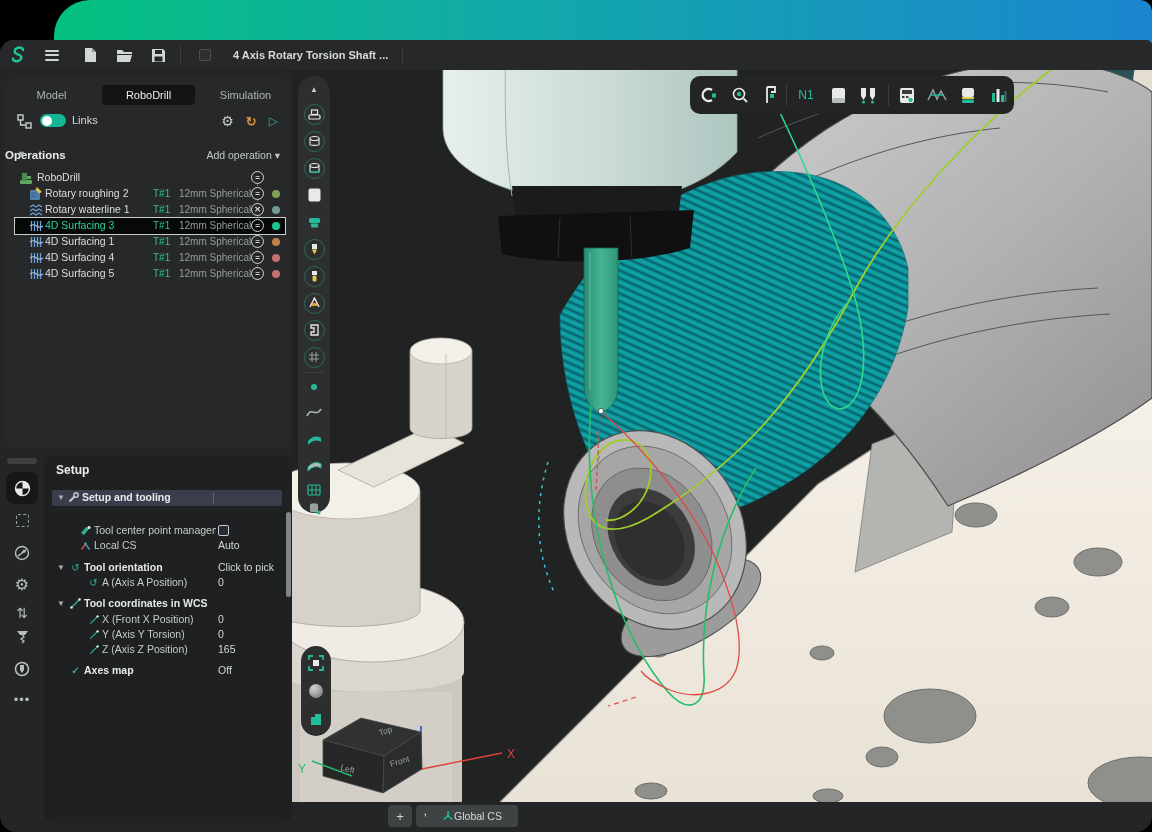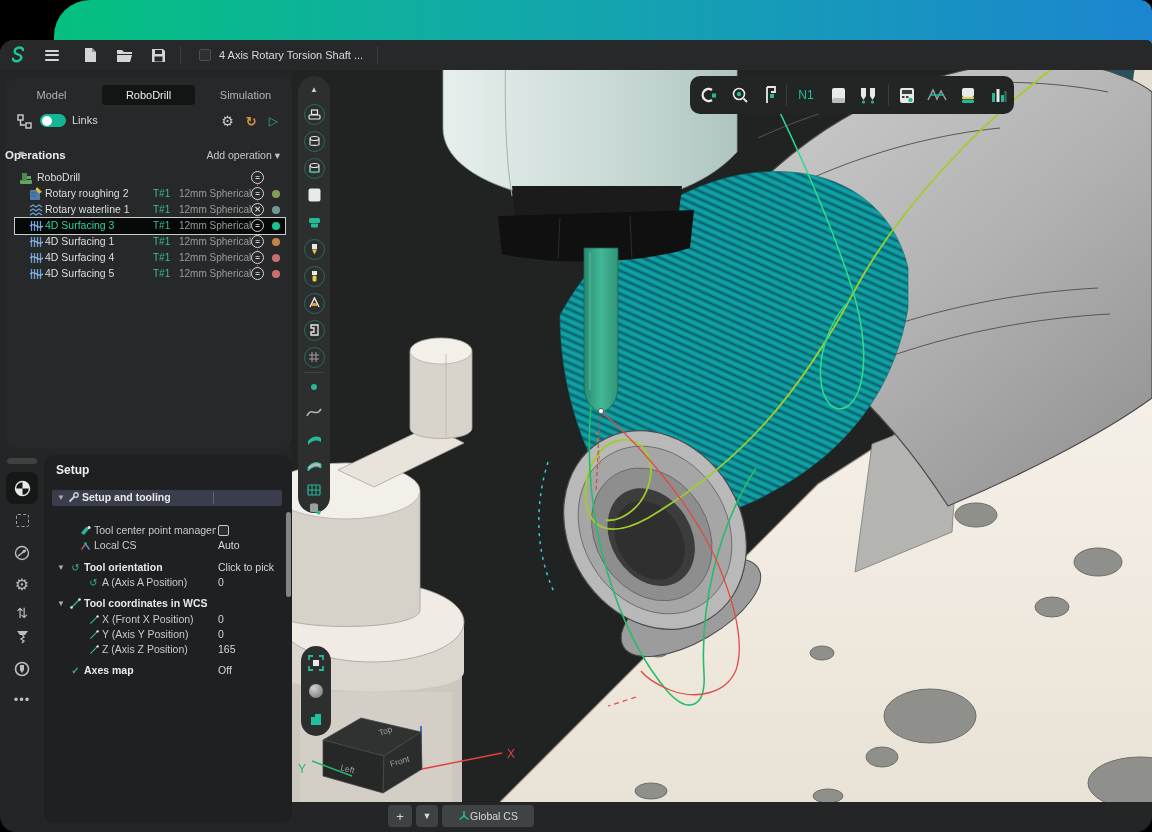--- a/index.html
+++ b/index.html
@@ -5,21 +5,21 @@
 *{box-sizing:border-box;margin:0;padding:0}
 html,body{width:1152px;height:832px}
 body{background:#000;font-family:"Liberation Sans",sans-serif;position:relative;overflow:hidden;-webkit-font-smoothing:antialiased}
 #grad{position:absolute;left:54px;top:0;width:1098px;height:46px;border-radius:36px 12px 0 0;
 background:linear-gradient(90deg,#04c17f 0%,#12aaa8 40%,#1b86cf 100%)}
 #app{position:absolute;left:0;top:40px;width:1152px;height:792px;background:#242526;border-radius:14px 6px 16px 16px;overflow:hidden}
 
 #titlebar{position:absolute;left:0;top:0;width:100%;height:30px;display:flex;align-items:center;background:#272829}
 #titlebar .tbi{display:inline-flex;align-items:center;justify-content:center;width:20px;height:20px}
 .tb-div{width:1px;height:18px;background:#3b3d3d;margin:0 4px}
-#doc-title{font-size:11px;font-weight:normal;color:#d8dbdb;margin-left:8px;white-space:nowrap}
+#doc-title{font-size:11px;font-weight:bold;color:#d8dbdb;margin-left:22px;white-space:nowrap}
 #doc-check{width:12px;height:12px;border:1.5px solid #4d5050;border-radius:2px;background:#2e3030;margin-left:14px}
 .bars{display:block;width:14px}
 .bars i{display:block;height:2px;background:#d3d6d6;border-radius:1px;margin:2.5px 0}
 
 #ops-panel{position:absolute;left:5px;top:38px;width:287px;height:370px;background:#272829;border-radius:10px}
 .tabs{position:absolute;left:0;top:6px;width:100%;height:22px;display:flex;align-items:center;font-size:11px;color:#aeb3b3}
 .tab{flex:1;text-align:center;cursor:default}
 .tab.active{background:#131414;border-radius:4px;color:#ededed;padding:4px 0;margin:0 4px}
 .links-row{position:absolute;left:0;top:36px;width:100%;height:24px;display:flex;align-items:flex-start}
 .toggle{width:26px;height:13px;border-radius:7px;background:#14b795;position:relative;margin-left:8px}
@@ -76,21 +76,21 @@
 .vp-item{position:absolute;left:4px;width:22px;height:22px;display:flex;align-items:center;justify-content:center}
 .sphere{width:14px;height:14px;border-radius:50%;background:radial-gradient(circle at 35% 30%,#d2d2d2,#6d6d6d)}
 
 #top-bar{position:absolute;left:690px;top:36px;width:324px;height:38px;background:#232525;border-radius:10px}
 .tt-item{position:absolute;top:9px;width:20px;height:20px;display:flex;align-items:center;justify-content:center}
 .tt-div{position:absolute;top:8px;width:1px;height:22px;background:#3b3d3d}
 .nc-label{color:#1fbf9c;font-weight:normal;font-size:12px}
 
 .bot-btn{position:absolute;top:765px;height:22px;background:#3f4242;border-radius:4px;color:#d6d9d9;
 display:flex;align-items:center;justify-content:center;font-size:13px}
-#cs-btn{left:442px;width:92px;font-size:10.5px;background:#404344}
+#cs-btn{left:426px;width:92px;font-size:10.5px;background:#404344}
 </style>
 </head>
 <body>
 
 <div id="grad"></div>
 
 <div id="app">
 
   
   <svg id="scene" viewBox="0 70 1152 762" width="1152" height="762" xmlns="http://www.w3.org/2000/svg">
@@ -456,21 +456,21 @@
       <span class="lbl" style="left:58px">X (Front X Position)</span>
       <span class="val">0</span>
     </div>
     <div class="sp-row" style="top:172px">
       <span class="sp-ico" style="left:44px">
         <svg width="10" height="10" viewBox="0 0 11 11">
             <line x1="1.5" y1="9.5" x2="9.5" y2="1.5" stroke="#2fb099" stroke-width="1.4"></line>
             <circle cx="9.5" cy="1.5" r="1.3" fill="#e8eaea"></circle>
           </svg>
       </span>
-      <span class="lbl" style="left:58px">Y (Axis Y Position)</span>
+      <span class="lbl" style="left:58px">Y (Axis Y Torsion)</span>
       <span class="val">0</span>
     </div>
     <div class="sp-row" style="top:187px">
       <span class="sp-ico" style="left:44px">
         <svg width="10" height="10" viewBox="0 0 11 11">
             <line x1="1.5" y1="9.5" x2="9.5" y2="1.5" stroke="#2fb099" stroke-width="1.4"></line>
             <circle cx="9.5" cy="1.5" r="1.3" fill="#e8eaea"></circle>
           </svg>
       </span>
       <span class="lbl" style="left:58px">Z (Axis Z Position)</span>

